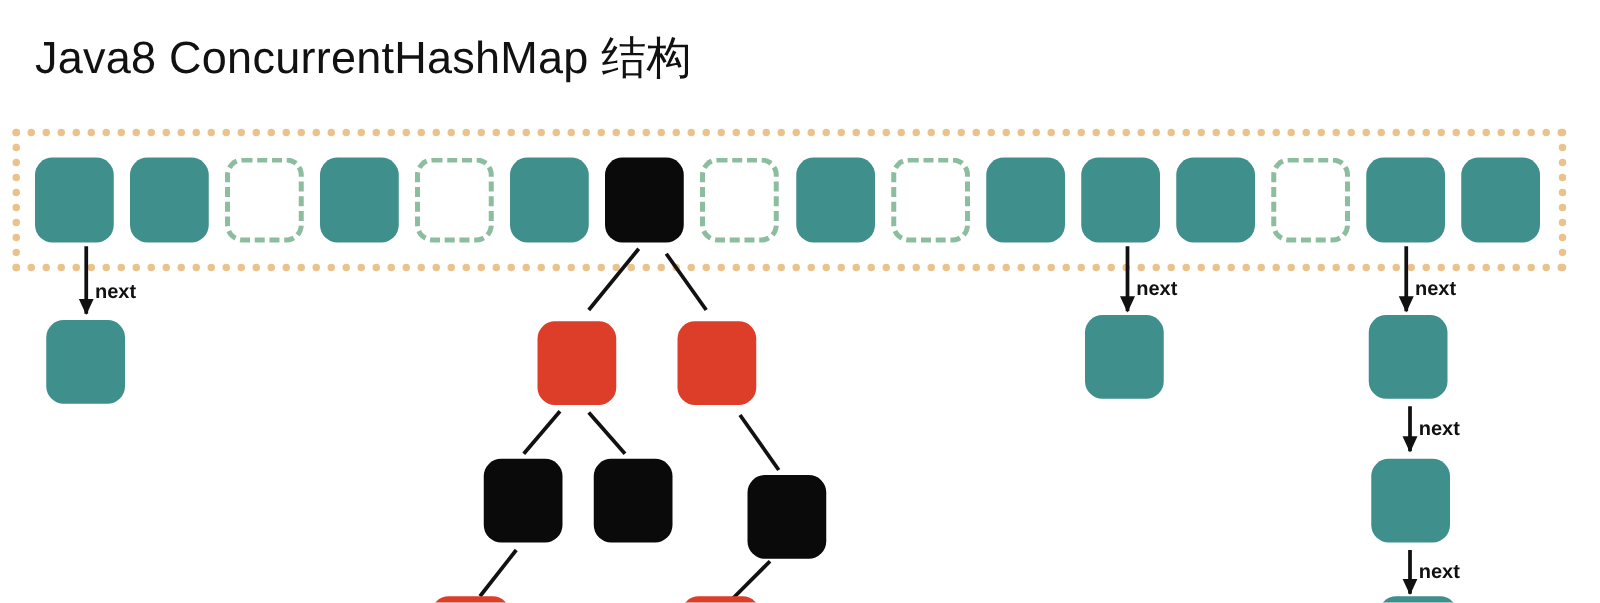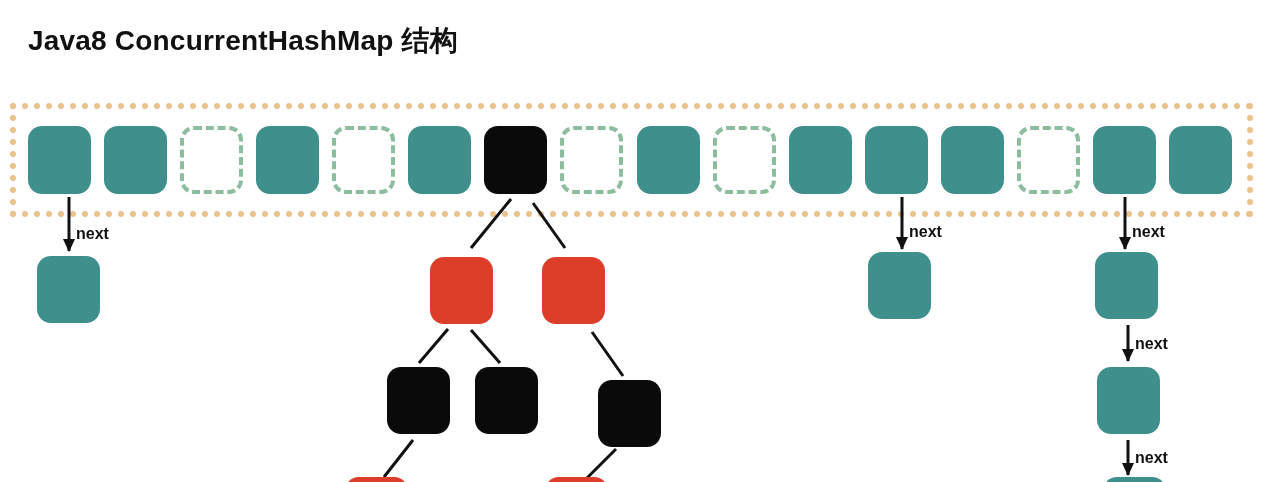--- a/index.html
+++ b/index.html
@@ -7,21 +7,21 @@
     --orange:#eac38c; --green:#8cbd9e; --edge:#111111; --text:#111111;
   }
   html,body{margin:0;padding:0;}
   body{
     width:1280px;height:482px;position:relative;overflow:hidden;
     background:var(--bg);
     font-family:"Liberation Sans","DejaVu Sans",sans-serif;
   }
   .title{
     position:absolute;left:28px;top:22px;
-    font-size:28px;font-weight:bold;color:var(--text);
+    font-size:36px;font-weight:normal;color:var(--text);
     letter-spacing:0.2px;white-space:nowrap;
   }
   
   #array-box{
     position:absolute;left:10px;top:103px;width:1243px;height:114px;
     box-sizing:border-box;border:6px dotted var(--orange);
     display:flex;align-items:center;justify-content:space-between;
     padding:0 15px 0 12px;
   }
   .cell{

